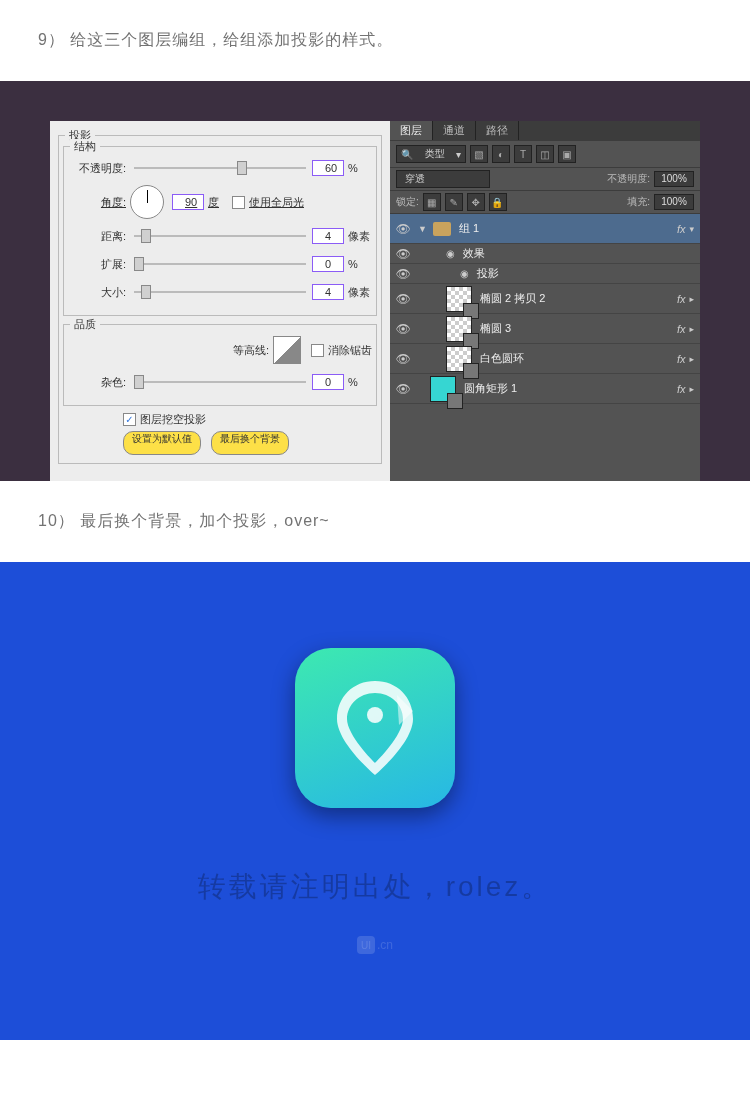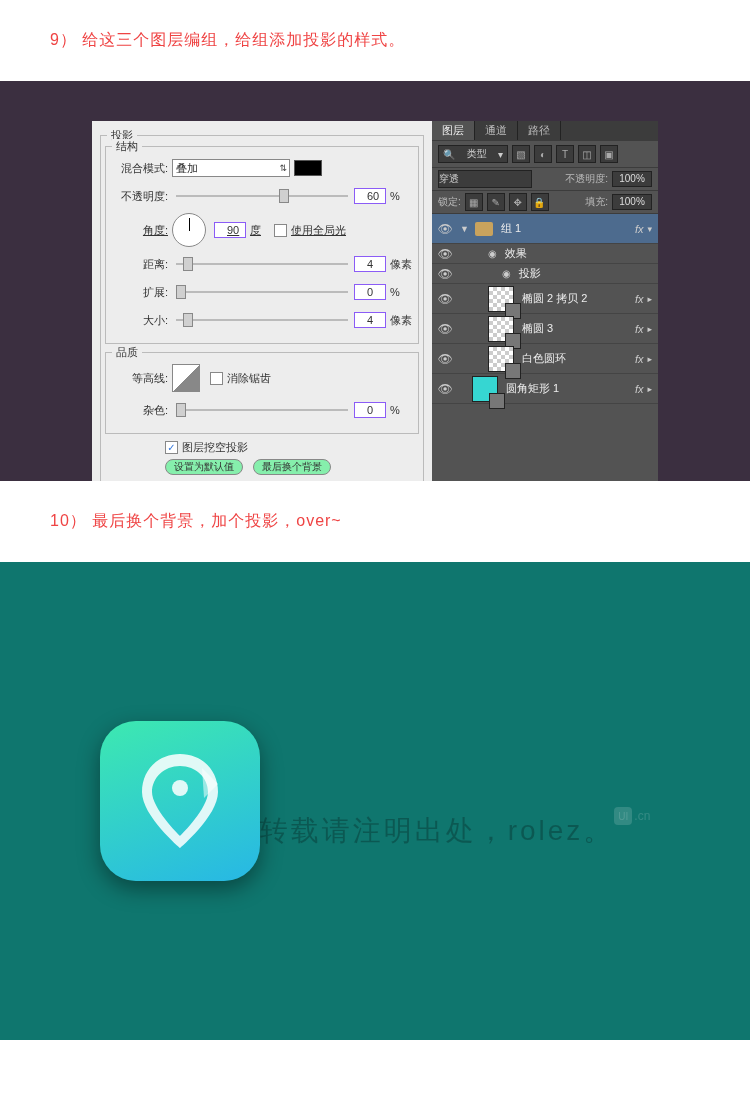--- a/index.html
+++ b/index.html
@@ -1,19 +1,19 @@
 <!DOCTYPE html>
 <html><head>
 <meta charset="utf-8">
 <style>
   * { box-sizing: border-box; margin: 0; padding: 0; }
   body { font-family: "Helvetica Neue", Arial, sans-serif; width: 750px; background: #fff; }
-  .instruction { padding: 30px 50px; color: #ef4444; font-size: 16px; letter-spacing: 1px; }
+  .instruction { padding: 30px 38px; color: #737373; font-size: 16px; letter-spacing: 1px; }
   .dark-block { background: #3b2f40; padding: 40px 0 0 0; }
-  .panels { display: flex; margin: 0 92px; height: 360px; overflow: hidden; }
+  .panels { display: flex; margin: 0 50px; height: 360px; overflow: hidden; }
 
   
   .left-panel { background: #ededed; width: 340px; position: relative; font-size: 11px; color: #333; }
   .fieldset { margin: 14px 8px 0 8px; border: 1px solid #bbb; padding: 6px 4px 8px 4px; position: relative; }
   .fieldset-title { position: absolute; top: -8px; left: 6px; background: #ededed; padding: 0 4px; font-size: 11px; }
   .lp-row { display: flex; align-items: center; height: 26px; margin: 2px 0; }
   .lp-label { width: 58px; text-align: right; margin-right: 4px; }
   .lp-select { width: 118px; height: 18px; background: #fff; border: 1px solid #888; font-size:11px; padding-left:3px; display:flex; align-items:center; justify-content:space-between;}
   .lp-select .arrow{ font-size:9px; color:#444; margin-right:2px;}
   .lp-color { width: 28px; height: 16px; background: #000; border:1px solid #555; margin-left:4px; }
@@ -21,32 +21,32 @@
   .lp-slider-track { position:absolute; top:6px; left:0; right:0; height:2px; background:#bbb;}
   .lp-slider-thumb { position:absolute; top:0; width:10px; height:14px; background:#d0d0d0; border:1px solid #888;}
   .lp-num { width: 32px; height:16px; background:#fff; border:1px solid #8b5cf6; text-align:left; font-size:11px; padding-left:12px; line-height:14px;}
   .lp-unit { margin-left:4px; width:24px;}
   .angle-dial { width:34px; height:34px; border:1px solid #888; border-radius:50%; background:#fff; position:relative; margin-right:8px;}
   .angle-dial::after{content:""; position:absolute; left:50%; top:4px; width:1px; height:13px; background:#000;}
   .checkbox { width:13px; height:13px; border:1px solid #888; background:#fff; margin-right:4px; display:inline-flex; align-items:center; justify-content:center; font-size:10px; color:#3377dd;}
   .contour-swatch { width:28px; height:28px; border:1px solid #888; background:linear-gradient(135deg,#fff 0%,#fff 50%,#888 50%,#888 100%); margin-right:10px;}
   .lp-bottom-checkbox { margin: 6px 0 4px 60px; display:flex; align-items:center;}
   .lp-button-row { display:flex; gap:10px; margin-left:60px;}
-  .lp-button { background:#86efac; border:1px solid #888; border-radius:10px; padding:1px 8px; font-size:10px; height:16px; line-height:12px;}
+  .lp-button { background:#fde047; border:1px solid #888; border-radius:10px; padding:1px 8px; font-size:10px; height:24px; line-height:12px;}
 
   
   .right-panel { background: #535353; flex:1; font-size:11px; color:#ddd; }
   .rp-tabs { display:flex; height:20px; background:#3c3c3c; align-items:flex-start;}
   .rp-tab { padding:2px 10px; color:#bbb; border-right:1px solid #222;}
   .rp-tab.active { background:#535353; color:#eee;}
   .rp-toolbar { display:flex; align-items:center; padding:4px 6px; gap:4px; border-bottom:1px solid #3c3c3c;}
   .rp-search { background:#3c3c3c; border:1px solid #222; height:18px; width:70px; display:flex; align-items:center; justify-content:space-between; padding:0 4px; font-size:10px; color:#ccc;}
   .rp-icon { width:18px; height:18px; display:flex; align-items:center; justify-content:center; color:#aaa; border:1px solid #222; background:#3c3c3c; font-size:10px;}
   .rp-row2 { display:flex; align-items:center; padding:2px 6px; border-bottom:1px solid #3c3c3c; gap:4px; justify-content:space-between;}
-  .rp-select2 { background:#3c3c3c; border:1px solid #222; height:18px; width:94px; display:flex; align-items:center; padding-left:0; font-size:10px; color:#ccc;}
+  .rp-select2 { background:#3c3c3c; border:1px solid #222; height:18px; width:94px; display:flex; align-items:center; padding-left:8px; font-size:10px; color:#ccc;}
   .rp-lbl { color:#bbb; font-size:10px;}
   .rp-pct { background:#3c3c3c; border:1px solid #222; height:16px; width:40px; text-align:center; font-size:10px; color:#ddd; line-height:14px;}
   .rp-lockrow { display:flex; align-items:center; padding:2px 6px; border-bottom:1px solid #3c3c3c; gap:4px;}
   .layer { display:flex; align-items:center; height:30px; background:#535353; border-bottom:1px solid #444;}
   .layer.group { background:#4d6b8e;}
   .layer.sub { background:#535353;}
   .eye { width:26px; text-align:center; color:#ccc; font-size:12px;}
   .indent { display:inline-block;}
   .indent1{width:10px;} .indent2{width:26px;} .indent3{width:40px;}
   .folder-icon{width:18px; height:14px; background:#c9a35d; border-radius:2px; margin:0 4px; display:inline-block;}
@@ -54,49 +54,41 @@
   .thumb{ width:26px; height:26px; background:#fff; border:1px solid #222; margin:0 4px; display:inline-block; position:relative;}
   .thumb.checker{ background-image:linear-gradient(45deg,#ccc 25%,transparent 25%),linear-gradient(-45deg,#ccc 25%,transparent 25%),linear-gradient(45deg,transparent 75%,#ccc 75%),linear-gradient(-45deg,transparent 75%,#ccc 75%); background-size:8px 8px; background-position:0 0,0 4px,4px -4px,-4px 0;}
   .thumb .mini-vec{position:absolute; right:-8px; bottom:-8px; width:16px; height:16px; background:#777; border:1px solid #222;}
   .thumb.cyan{ background:#36d6d2;}
   .lname { color:#eee; margin-left:4px; flex:1;}
   .fx { color:#ccc; font-style:italic; margin-right:4px; font-size:11px;}
   .disc-r { color:#ccc; font-size:9px; margin-right:6px;}
   .bullet { color:#ccc; margin:0 4px; font-size:10px;}
 
   
-  .dark2 { background:#0f766e; height:478px; position:relative; display:flex; flex-direction:row; align-items:center; justify-content:center;}
+  .dark2 { background:#1d4ed8; height:478px; position:relative; display:flex; flex-direction:column; align-items:center; justify-content:center;}
   .app-icon { width:160px; height:160px; border-radius:36px; background:linear-gradient(160deg,#3de9b0 0%,#27b7e5 100%); box-shadow:0 8px 22px rgba(0,0,0,0.4); display:flex; align-items:center; justify-content:center;}
   .app-icon svg{width:100px;height:110px;}
   .credit { margin-top:60px; font-size:28px; letter-spacing:3px; color:rgba(0,0,0,0.25);}
   .watermark{ margin-top:30px; font-size:12px; color:rgba(255,255,255,0.15); display:flex; align-items:center; gap:2px;}
   .wm-badge{width:18px;height:18px;border-radius:4px;background:rgba(255,255,255,0.15);display:flex;align-items:center;justify-content:center;font-size:10px;}
 </style>
 </head>
 <body>
 
 <div class="instruction">9） 给这三个图层编组，给组添加投影的样式。</div>
 
 <div class="dark-block">
   <div class="panels">
 
     <div class="left-panel">
       <div class="fieldset" style="margin-top:14px;">
         <span class="fieldset-title">投影</span>
         <div class="fieldset" style="margin:4px 0 0 0; border:1px solid #bbb;">
           <span class="fieldset-title">结构</span>
 
-          <div class="lp-row">
-            <span class="lp-label">混合模式:</span>
-            <div class="lp-select">
-              <span>叠加</span>
-              <span class="arrow">⇅</span>
-            </div>
-            <div class="lp-color"></div>
-          </div>
 
           <div class="lp-row">
             <span class="lp-label">不透明度:</span>
             <div class="lp-slider">
               <div class="lp-slider-track"></div>
               <div class="lp-slider-thumb" style="left:60%;"></div>
             </div>
             <div class="lp-num">60</div>
             <span class="lp-unit">%</span>
           </div>
@@ -136,21 +128,21 @@
                 <div class="lp-slider-track"></div>
                 <div class="lp-slider-thumb" style="left:4%;"></div>
               </div>
             <div class="lp-num">4</div>
             <span class="lp-unit">像素</span>
           </div>
         </div>
 
         <div class="fieldset" style="margin:8px 0 0 0;">
           <span class="fieldset-title">品质</span>
-          <div class="lp-row" style="height:34px;">
+          <div class="lp-row" style="height:34px;justify-content:flex-end;">
             <span class="lp-label">等高线:</span>
             <div class="contour-swatch"></div>
             <span class="checkbox"></span>
             <span>消除锯齿</span>
           </div>
           <div class="lp-row">
             <span class="lp-label">杂色:</span>
             <div class="lp-slider">
                 <div class="lp-slider-track"></div>
                 <div class="lp-slider-thumb" style="left:0%;"></div>

